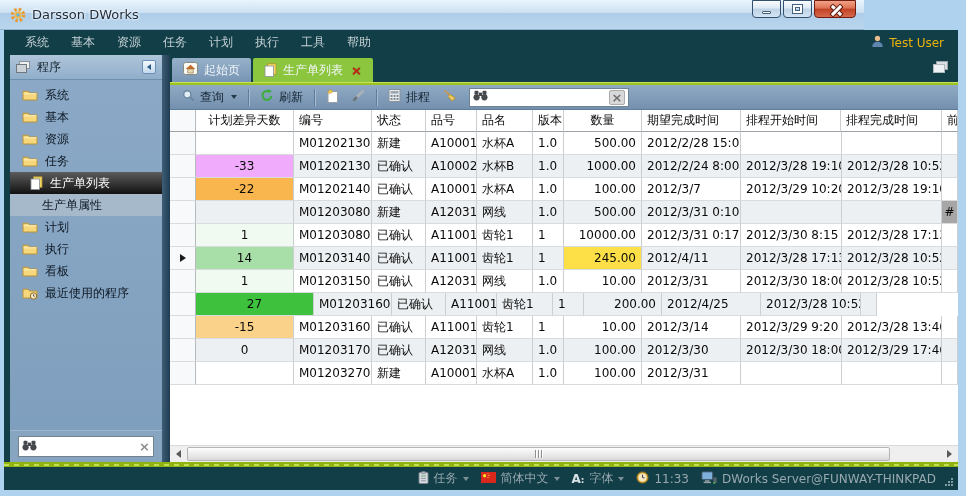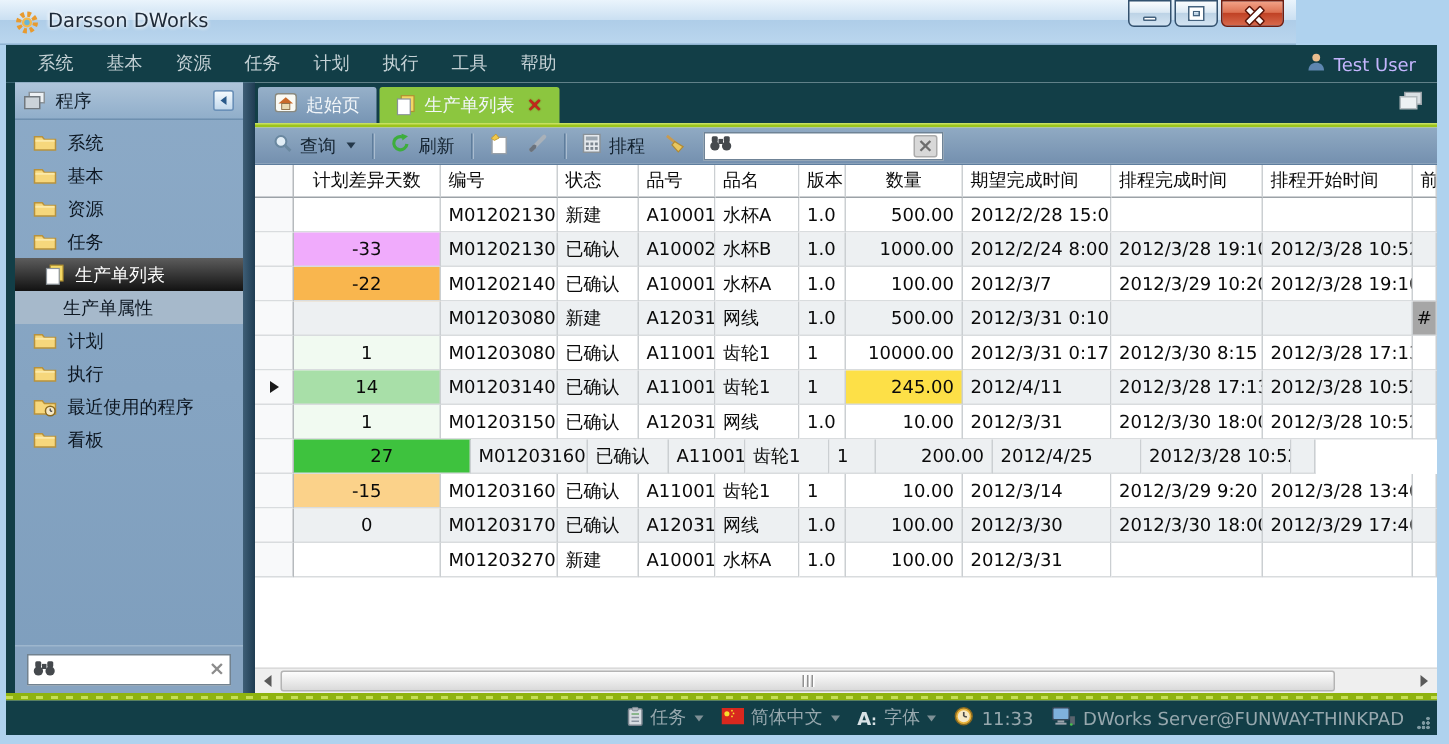--- a/index.html
+++ b/index.html
@@ -25,21 +25,21 @@
   .glyph-x { position:relative; width:11px; height:11px; }
   .glyph-x::before,.glyph-x::after { content:""; position:absolute; left:-1px; top:4px; width:13px; height:3px;
     background:#fff; border:1px solid #5A1408; border-radius:1px; }
   .glyph-x::before { transform:rotate(45deg); } .glyph-x::after { transform:rotate(-45deg); }
 
   
   .menubar { position:absolute; left:4px; top:30px; width:954px; height:25px; background:#123E47;
     display:flex; align-items:center; color:#C4D1D5; }
   .menu-items { display:flex; align-items:center; padding-left:10px; }
   .menu-item { padding:0 11px; cursor:pointer; }
-  .user-area { position:absolute; right:14px; display:flex; align-items:center; gap:5px; color:#c4b5fd; cursor:pointer; }
+  .user-area { position:absolute; right:14px; display:flex; align-items:center; gap:5px; color:#eab308; cursor:pointer; }
 
   
   .left-strip { position:absolute; left:4px; top:55px; width:6px; height:407px; background:#123E47; }
   .splitter { position:absolute; left:162px; top:55px; width:8px; height:407px;
     background:linear-gradient(90deg,#3E5E76,#1F3C52); cursor:col-resize; }
   .green-dash { position:absolute; left:4px; top:462px; width:954px; height:5px;
     background:repeating-linear-gradient(90deg,#C6DE55 0 5px,rgba(0,0,0,0) 5px 10px) center/100% 2px no-repeat,#8FB30F; }
 
   
   .sidebar { position:absolute; left:10px; top:55px; width:152px; height:407px;
@@ -245,37 +245,37 @@
           <span class="folder-ico">
             <svg width="16" height="12">
               <path d="M1 2.2 H6.2 L7.6 4 H15 V11 H1 Z" fill="#F6D77C" stroke="#B8923C"></path>
               <path d="M1.6 4.8 H14.4" stroke="#FBE9A8" stroke-width="1.4"></path>
             </svg>
           </span>
           <span>执行</span>
         </div>
         <div class="sb-item">
           <span class="folder-ico">
+            <svg width="16" height="12">
+              <path d="M1 2.2 H6.2 L7.6 4 H15 V11 H1 Z" fill="#F6D77C" stroke="#B8923C"></path>
+              <path d="M1.6 4.8 H14.4" stroke="#FBE9A8" stroke-width="1.4"></path>
+            </svg>
+          </span>
+          <span>看板</span>
+        </div>
+        <div class="sb-item">
+          <span class="folder-ico">
             <svg width="16" height="13">
               <path d="M1 2.2 H6.2 L7.6 4 H15 V11 H1 Z" fill="#F6D77C" stroke="#B8923C"></path>
               <circle cx="11.5" cy="9" r="3.2" fill="#F5E8C6" stroke="#8A6A20"></circle>
               <line x1="11.5" y1="9" x2="11.5" y2="7.3" stroke="#4A4A4A" stroke-width="0.9"></line>
               <line x1="11.5" y1="9" x2="12.8" y2="9.3" stroke="#4A4A4A" stroke-width="0.9"></line>
             </svg>
           </span>
           <span>最近使用的程序</span>
-        </div>
-        <div class="sb-item">
-          <span class="folder-ico">
-            <svg width="16" height="12">
-              <path d="M1 2.2 H6.2 L7.6 4 H15 V11 H1 Z" fill="#F6D77C" stroke="#B8923C"></path>
-              <path d="M1.6 4.8 H14.4" stroke="#FBE9A8" stroke-width="1.4"></path>
-            </svg>
-          </span>
-          <span>看板</span>
         </div>
       </div>
     <div class="sb-search">
       <div class="sb-search-box">
         <span>
           <svg width="15" height="11">
               <rect x="1.5" y="0.8" width="4" height="4" rx="1" fill="#45494D"></rect>
               <rect x="9.5" y="0.8" width="4" height="4" rx="1" fill="#45494D"></rect>
               <rect x="6" y="2.6" width="3" height="3.4" fill="#45494D"></rect>
               <circle cx="3.6" cy="7.3" r="3.1" fill="#45494D"></circle>
@@ -406,22 +406,22 @@
           <div class="grow hdr">
             <div class="gcell hdrc rowhdr" style="width: 26px;"></div>
             <div class="gcell hdrc center" style="width: 98px;">计划差异天数</div>
             <div class="gcell hdrc" style="width: 78px;">编号</div>
             <div class="gcell hdrc" style="width: 54px;">状态</div>
             <div class="gcell hdrc" style="width: 51px;">品号</div>
             <div class="gcell hdrc" style="width: 56px;">品名</div>
             <div class="gcell hdrc" style="width: 31px;">版本</div>
             <div class="gcell hdrc center" style="width: 78px;">数量</div>
             <div class="gcell hdrc" style="width: 99px;">期望完成时间</div>
+            <div class="gcell hdrc" style="width: 100px;">排程开始时间</div>
             <div class="gcell hdrc" style="width: 101px;">排程完成时间</div>
-            <div class="gcell hdrc" style="width: 100px;">排程开始时间</div>
             <div class="gcell hdrc" style="width: 16px;">前</div>
           </div>
         </div>
       <div id="grid-body">
           <div class="grow">
             <div class="gcell rowhdr" style="width: 26px;"></div>
             <div class="gcell center" style="width: 98px; background: rgb(255, 255, 255);"></div>
             <div class="gcell " style="width: 78px; background: rgb(255, 255, 255);">M012021301</div>
             <div class="gcell " style="width: 54px; background: rgb(255, 255, 255);">新建</div>
             <div class="gcell " style="width: 51px; background: rgb(255, 255, 255);">A10001</div>

